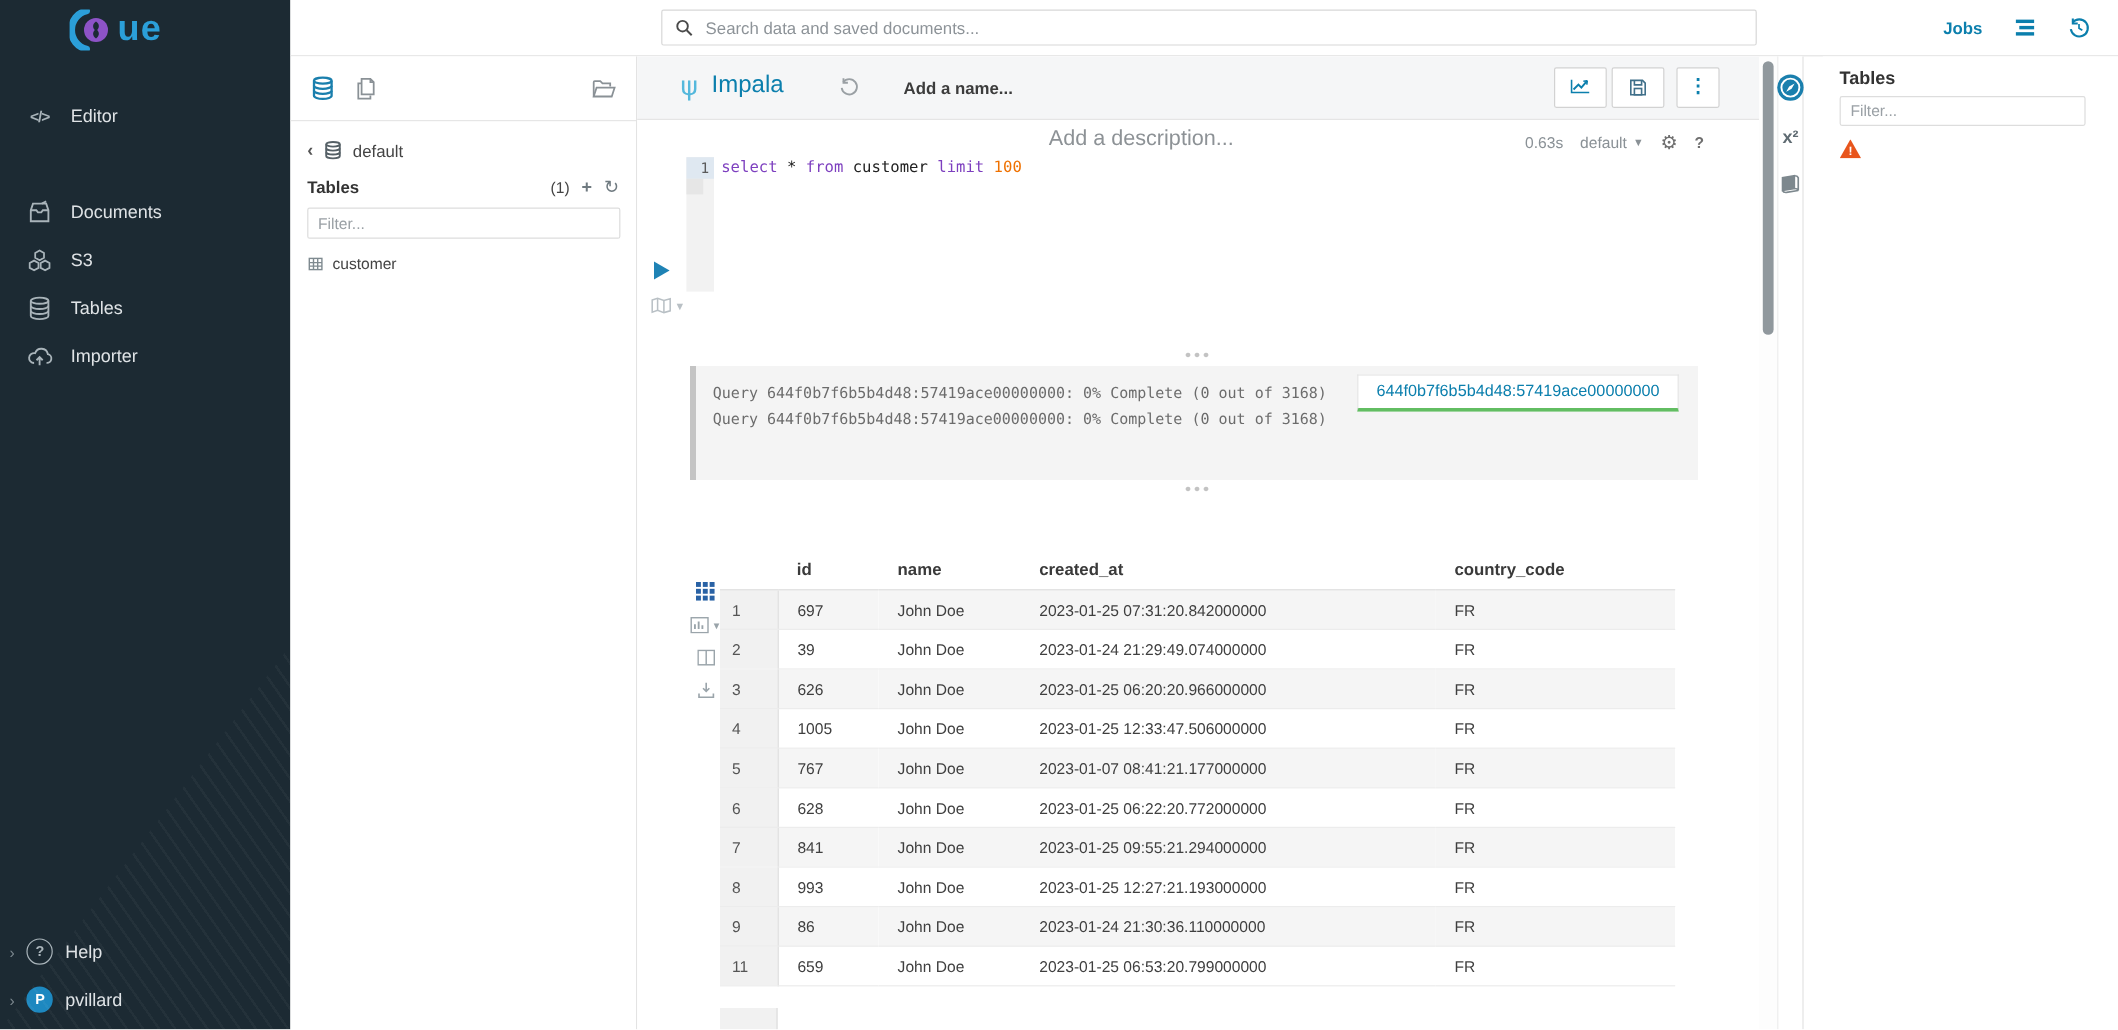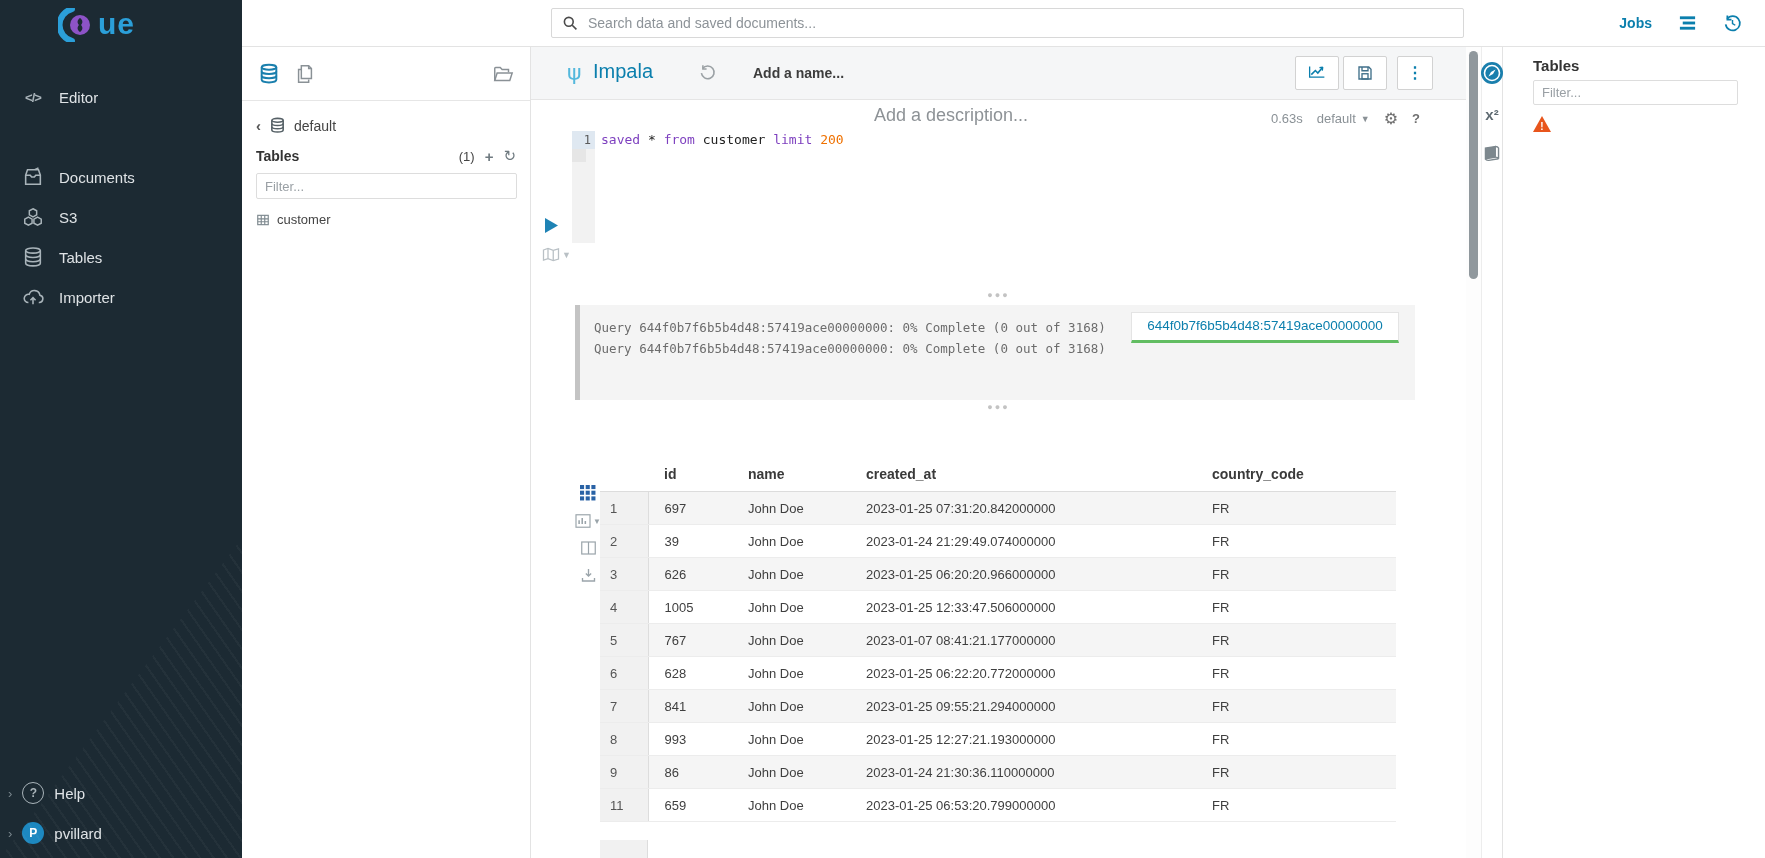--- a/index.html
+++ b/index.html
@@ -327,21 +327,21 @@
         <span class="drop">▼</span>
       </span>
       <span class="gear">⚙</span>
       <span class="qmark">?</span>
     </div>
 
     <div class="gutter">
       <div class="ln">1</div>
       <div class="fold"></div>
     </div>
-    <div class="code-line"><span class="tok-kw">saved</span><span> * </span><span class="tok-kw">from</span><span> customer </span><span class="tok-kw">limit</span><span class="tok-num"> 200</span></div>
+    <div class="code-line"><span class="tok-kw">select</span><span> * </span><span class="tok-kw">from</span><span> customer </span><span class="tok-kw">limit</span><span class="tok-num"> 100</span></div>
 
     <span class="play-btn">
       <svg width="15" height="17" viewBox="0 0 15 17">
           <path d="M1 1 L14 8.5 L1 16 Z" fill="#1f83b5"></path>
         </svg>
     </span>
     <span class="map-btn">
       <span>
         <svg width="18" height="15" viewBox="0 0 24 20" fill="none" stroke="#b9c0c5" stroke-width="1.7">
           <path d="M2 4 L8 2 L15 4.5 L22 2.5 V16 L15 18 L8 15.5 L2 17.5 Z"></path>

